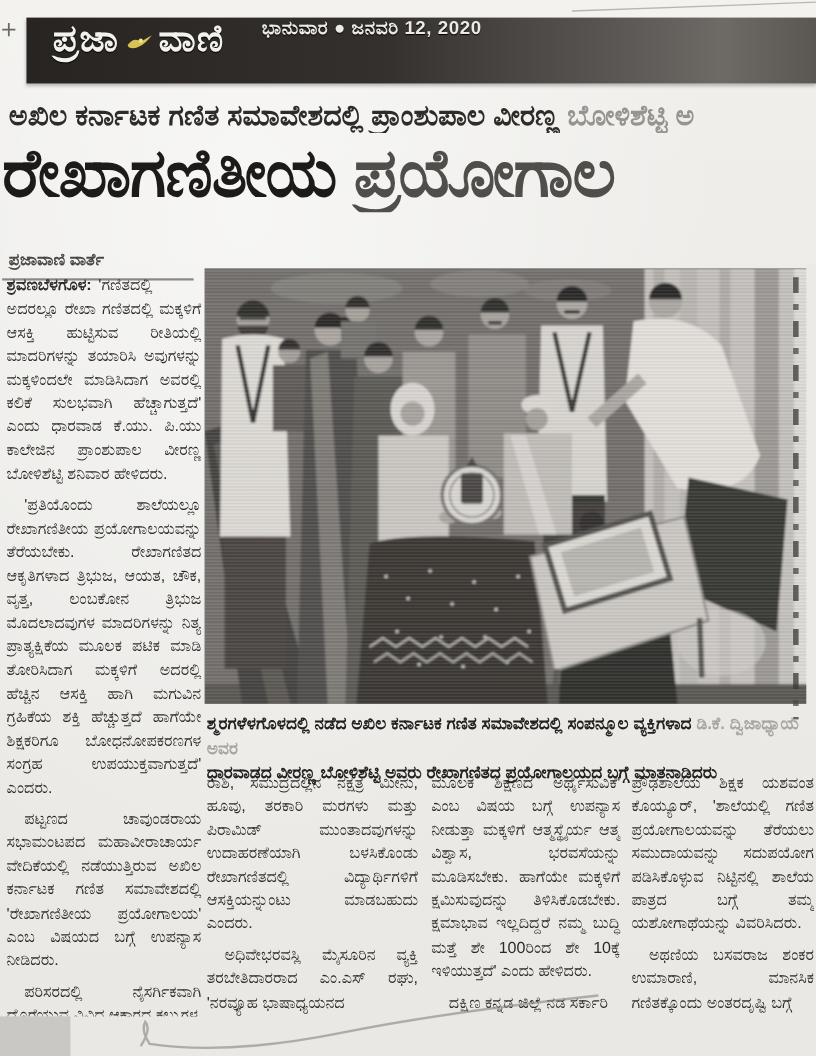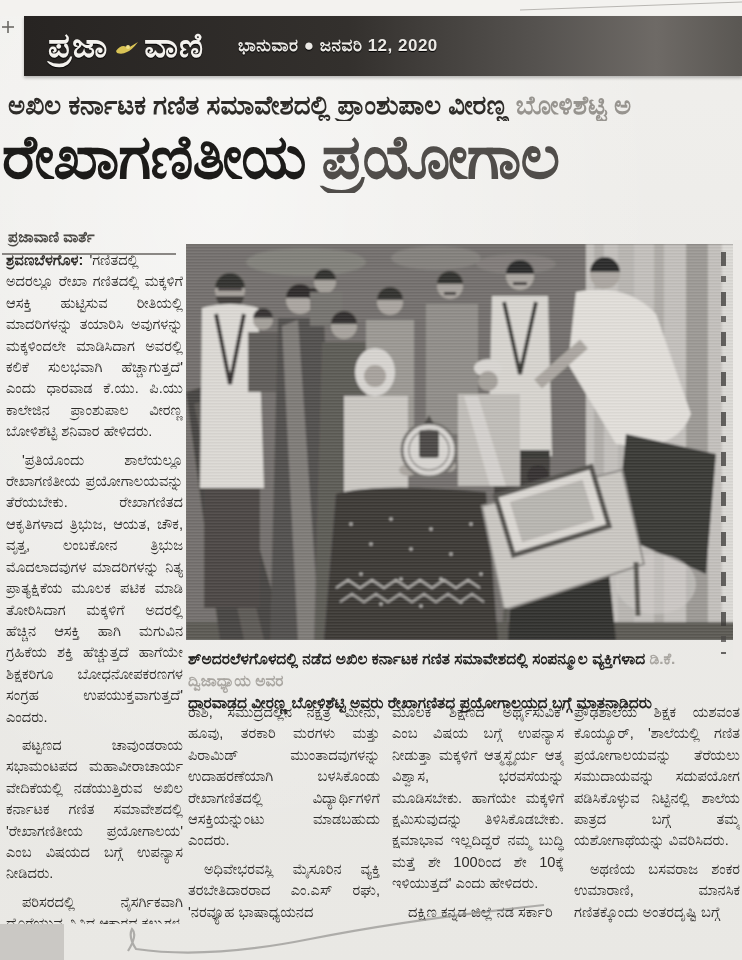--- a/index.html
+++ b/index.html
@@ -17,21 +17,21 @@
     overflow:hidden;
   }
   
   .scan-top{position:absolute;left:0;top:0;width:742px;height:16px;background:#f3f2ef;}
   .scan-diag{position:absolute;left:380px;top:2px;width:380px;height:16px;background:#f3f2ef;transform:rotate(-1.4deg);}
   .reg-mark{position:absolute;left:1px;top:20px;}
   
   .masthead{
     position:absolute;left:24px;top:16px;width:718px;height:60px;
     background:linear-gradient(90deg,#272422 0%,#33302d 45%,#565350 72%,#6e6a66 88%,#5a5753 100%);
-    display:flex;align-items:center;
+    display:flex;align-items:flex-start;
     box-shadow:0 2px 3px rgba(0,0,0,.25);
   }
   .logo{display:flex;align-items:center;margin-left:24px;color:#f4f2ee;font-weight:bold;
         font-size:34px;letter-spacing:1px;text-shadow:0 1px 1px #000;}
   .logo .bird{margin:6px 4px 0 6px;}
   .dateline{color:#eceae6;font-weight:bold;font-size:17px;margin-left:34px;letter-spacing:.5px;text-shadow:0 1px 1px #000;}
   
   .kicker{position:absolute;left:8px;top:90px;width:740px;font-size:26px;font-weight:600;
           color:#2e2c29;white-space:nowrap;overflow:hidden;}
   .kicker .faint{color:#97948f;}
@@ -243,21 +243,21 @@
       </g>
     </svg>
     <div class="grain"></div>
   </div>
 
   <div class="fold-line"></div>
   <div class="edge-strip"></div>
 
   <div class="caption">
     <div>
-      <span>ಶ್ಅದರಲೆಳಗೊಳದಲ್ಲಿ ನಡೆದ ಅಖಿಲ ಕರ್ನಾಟಕ ಗಣಿತ ಸಮಾವೇಶದಲ್ಲಿ ಸಂಪನ್ಮೂಲ ವ್ಯಕ್ತಿಗಳಾದ </span><span class="faint">ಡಿ.ಕೆ. ದ್ವಿಜಾಧ್ಯಾಯ ಅವರ</span>
+      <span>ಶ್ಮರಗಳೆಳಗೊಳದಲ್ಲಿ ನಡೆದ ಅಖಿಲ ಕರ್ನಾಟಕ ಗಣಿತ ಸಮಾವೇಶದಲ್ಲಿ ಸಂಪನ್ಮೂಲ ವ್ಯಕ್ತಿಗಳಾದ </span><span class="faint">ಡಿ.ಕೆ. ದ್ವಿಜಾಧ್ಯಾಯ ಅವರ</span>
     </div>
     <div>ಧಾರವಾಡದ ವೀರಣ್ಣ ಬೋಳಿಶೆಟ್ಟಿ ಅವರು ರೇಖಾಗಣಿತದ ಪ್ರಯೋಗಾಲಯದ ಬಗ್ಗೆ ಮಾತನಾಡಿದರು</div>
   </div>
 
   <div class="col col1">
     <p>
       <span class="lede">ಶ್ರವಣಬೆಳಗೊಳ:</span><span>'ಗಣಿತದಲ್ಲಿ ಅದರಲ್ಲೂ ರೇಖಾ ಗಣಿತದಲ್ಲಿ ಮಕ್ಕಳಿಗೆ ಆಸಕ್ತಿ ಹುಟ್ಟಿಸುವ ರೀತಿಯಲ್ಲಿ ಮಾದರಿಗಳನ್ನು ತಯಾರಿಸಿ ಅವುಗಳನ್ನು ಮಕ್ಕಳಿಂದಲೇ ಮಾಡಿಸಿದಾಗ ಅವರಲ್ಲಿ ಕಲಿಕೆ ಸುಲಭವಾಗಿ ಹೆಚ್ಚಾಗುತ್ತದೆ' ಎಂದು ಧಾರವಾಡ ಕೆ.ಯು. ಪಿ.ಯು ಕಾಲೇಜಿನ ಪ್ರಾಂಶುಪಾಲ ವೀರಣ್ಣ ಬೋಳಿಶೆಟ್ಟಿ ಶನಿವಾರ ಹೇಳಿದರು.</span>
     </p>
     <p class="ind">'ಪ್ರತಿಯೊಂದು ಶಾಲೆಯಲ್ಲೂ ರೇಖಾಗಣಿತೀಯ ಪ್ರಯೋಗಾಲಯವನ್ನು ತೆರೆಯಬೇಕು. ರೇಖಾಗಣಿತದ ಆಕೃತಿಗಳಾದ ತ್ರಿಭುಜ, ಆಯತ, ಚೌಕ, ವೃತ್ತ, ಲಂಬಕೋನ ತ್ರಿಭುಜ ಮೊದಲಾದವುಗಳ ಮಾದರಿಗಳನ್ನು ನಿತ್ಯ ಪ್ರಾತ್ಯಕ್ಷಿಕೆಯ ಮೂಲಕ ಪಟಿಕ ಮಾಡಿ ತೋರಿಸಿದಾಗ ಮಕ್ಕಳಿಗೆ ಅದರಲ್ಲಿ ಹೆಚ್ಚಿನ ಆಸಕ್ತಿ ಹಾಗಿ ಮಗುವಿನ ಗ್ರಹಿಕೆಯ ಶಕ್ತಿ ಹೆಚ್ಚುತ್ತದೆ ಹಾಗೆಯೇ ಶಿಕ್ಷಕರಿಗೂ ಬೋಧನೋಪಕರಣಗಳ ಸಂಗ್ರಹ ಉಪಯುಕ್ತವಾಗುತ್ತದೆ' ಎಂದರು.</p>
     <p class="ind">ಪಟ್ಟಣದ ಚಾವುಂಡರಾಯ ಸಭಾಮಂಟಪದ ಮಹಾವೀರಾಚಾರ್ಯ ವೇದಿಕೆಯಲ್ಲಿ ನಡೆಯುತ್ತಿರುವ ಅಖಿಲ ಕರ್ನಾಟಕ ಗಣಿತ ಸಮಾವೇಶದಲ್ಲಿ 'ರೇಖಾಗಣಿತೀಯ ಪ್ರಯೋಗಾಲಯ' ಎಂಬ ವಿಷಯದ ಬಗ್ಗೆ ಉಪನ್ಯಾಸ ನೀಡಿದರು.</p>

